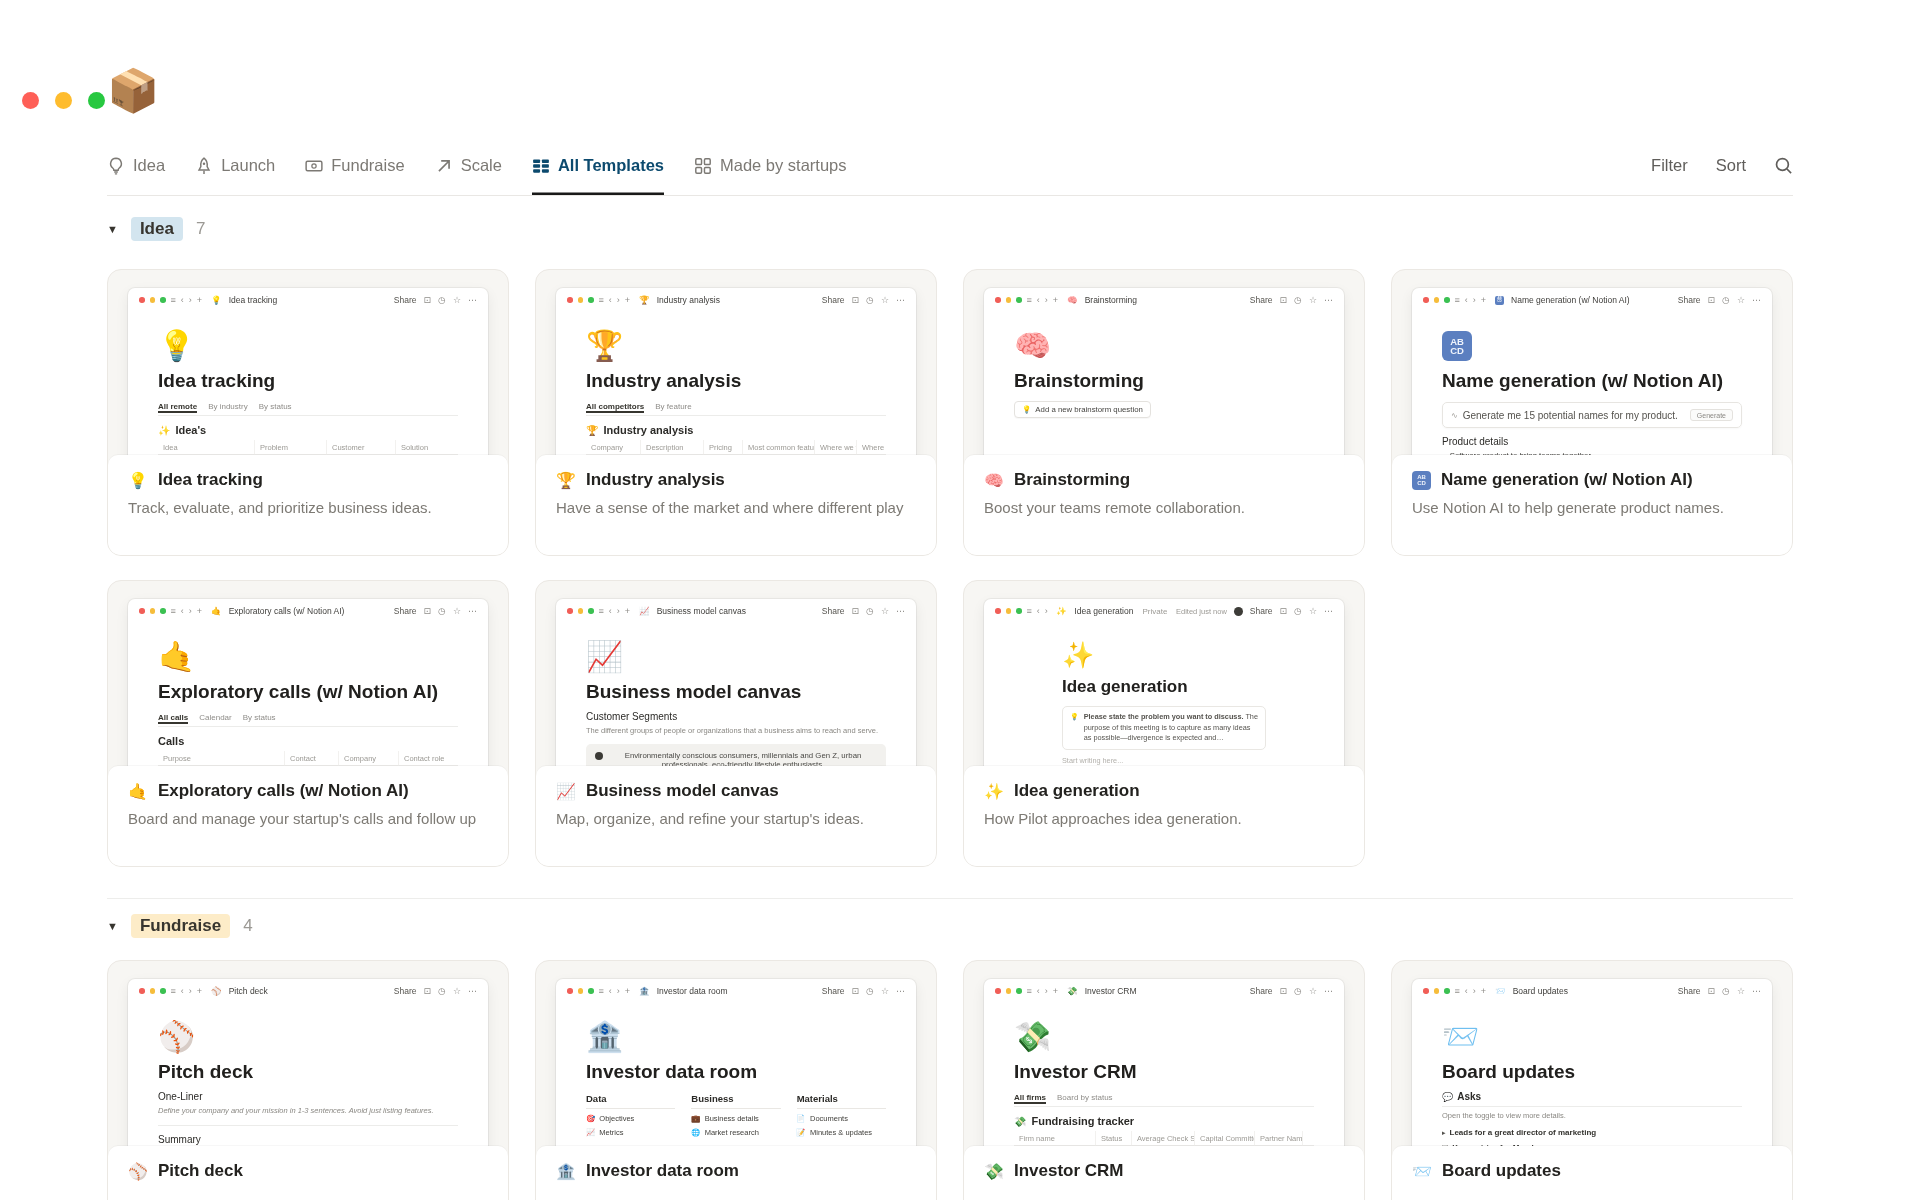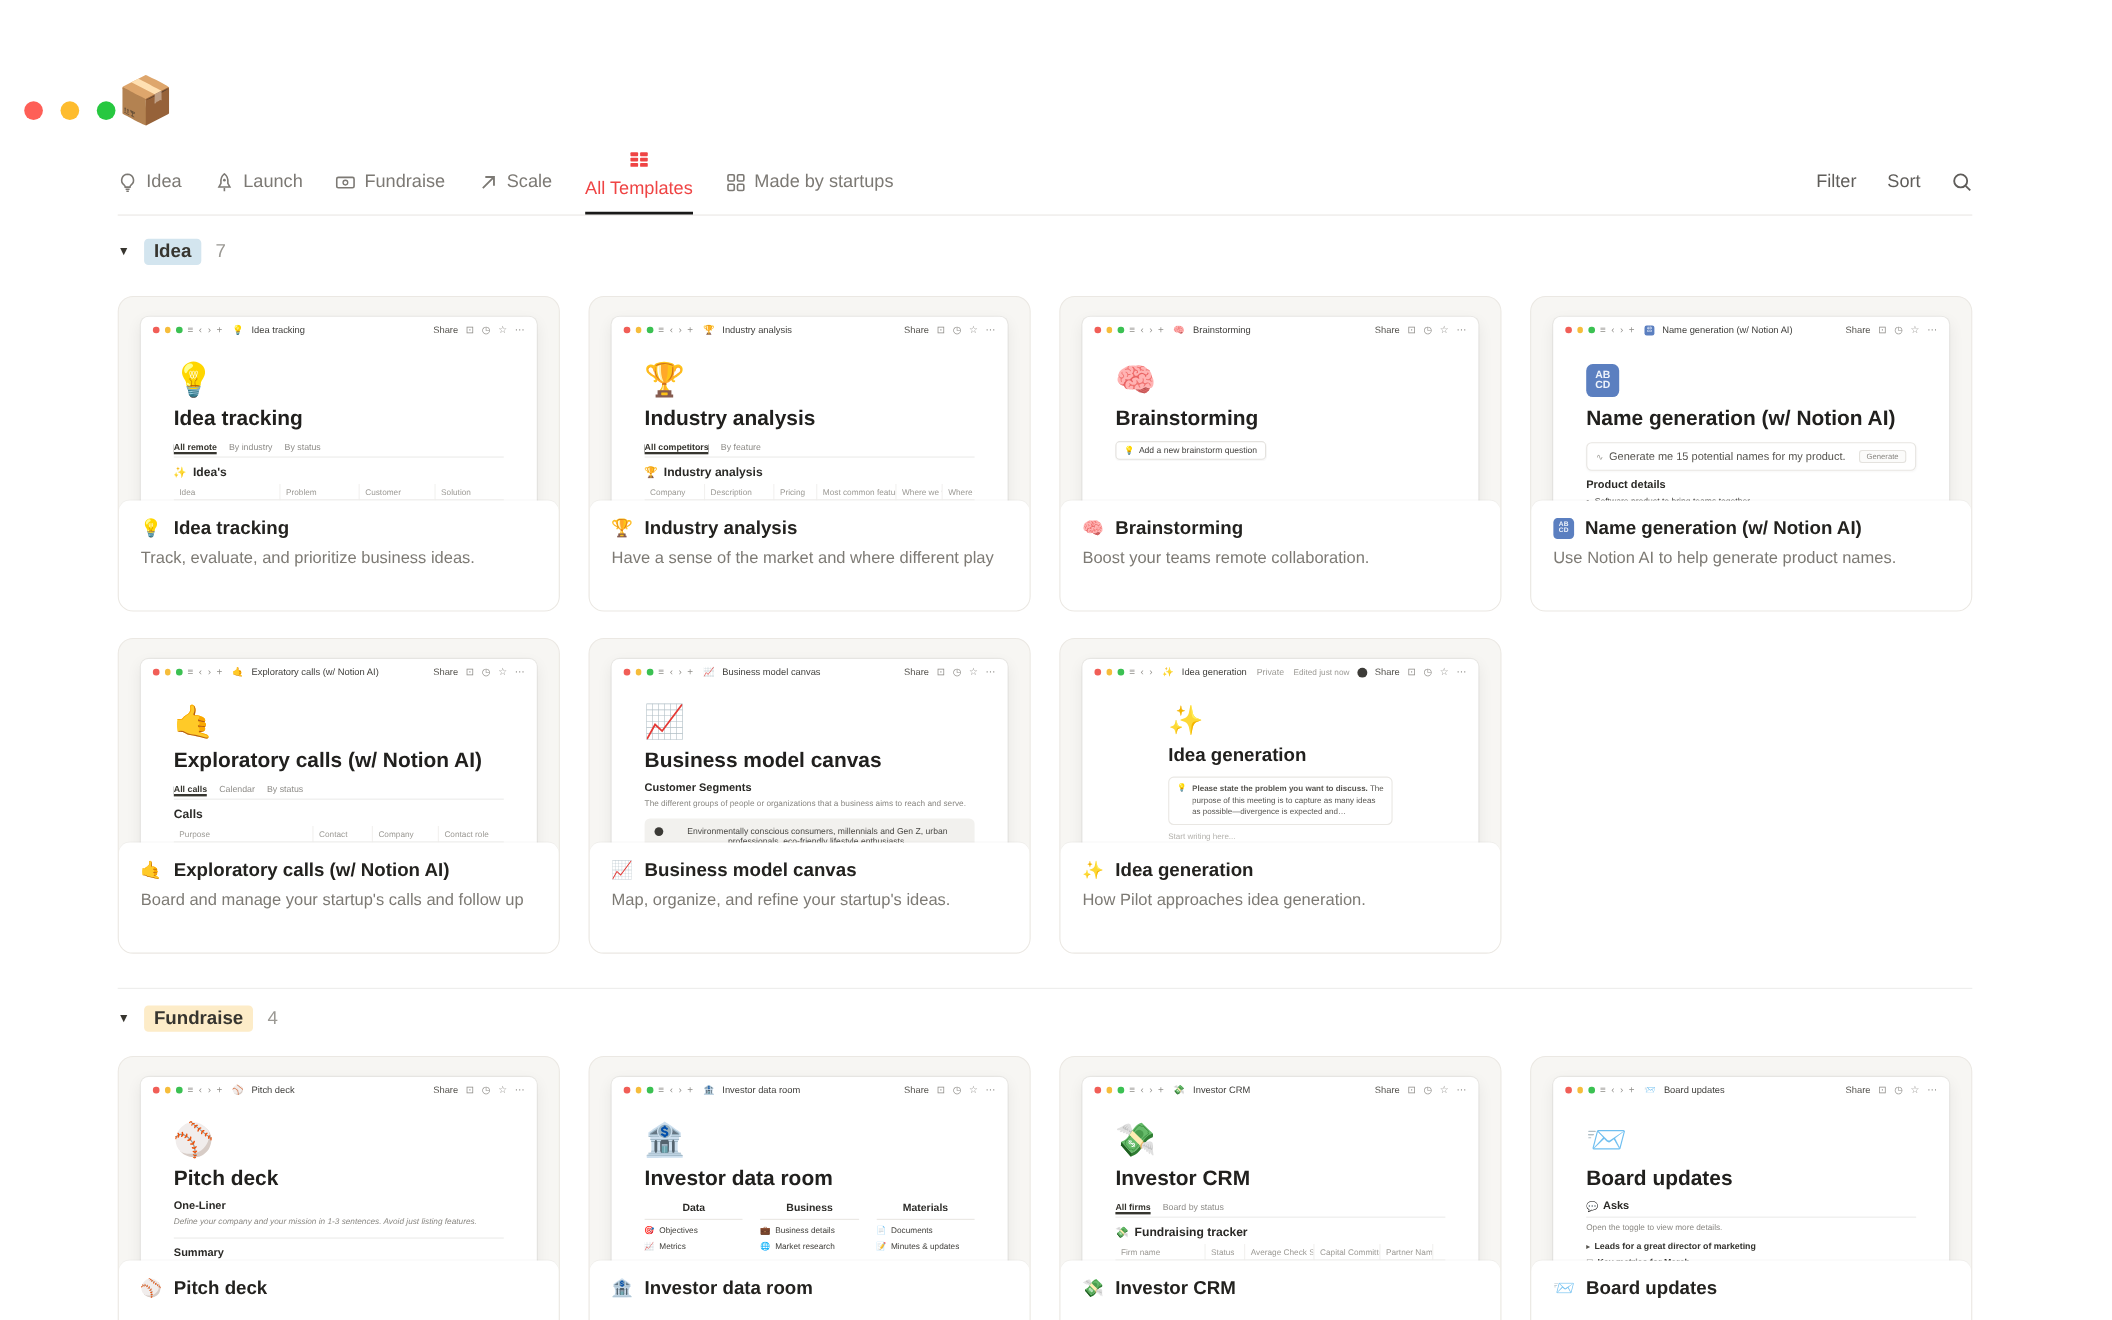--- a/index.html
+++ b/index.html
@@ -16,21 +16,21 @@
   .content { margin:0 127px 0 107px; }
   .title-row { margin-top:70px; display:flex; align-items:center; gap:15px; }
   .title-emoji { font-size:42px; line-height:1; }
   .page-title { font-size:40px; font-weight:700; letter-spacing:-0.5px; color:#1a1a19; }
 
   
   .tab-bar { margin-top:24px; height:60px; display:flex; align-items:stretch; gap:30px;
     border-bottom:1px solid #e9e7e4; }
   .tab { display:flex; align-items:center; gap:8px; font-size:16.5px; color:#7c7974; cursor:pointer; }
   .tab svg { width:18px; height:18px; display:block; }
-  .tab.active { color:#ef4444; font-weight:400; box-shadow: inset 0 -2.5px 0 #191918; flex-direction: column; }
+  .tab.active { color:#0c4a6e; font-weight:700; box-shadow: inset 0 -2.5px 0 #191918; }
   .tab-right { margin-left:auto; display:flex; align-items:center; gap:28px; color:#5f5d5a; font-size:16.5px; }
   .tab-right svg { width:19px; height:19px; display:block; }
 
   
   .section-head { margin-top:19px; display:flex; align-items:center; gap:13px; height:28px; }
   .tri { font-size:11px; color:#37352f; cursor:pointer; }
   .badge { font-size:17px; font-weight:600; color:#37352f; padding:2px 9px; border-radius:4px; }
   .badge-idea { background:#d3e5ef; }
   .badge-fundraise { background:#fdecc8; }
   .count { font-size:17px; color:#9b9994; }
@@ -66,21 +66,21 @@
   .mbody.narrow { padding:0 78px; }
   .memoji { margin-top:19px; font-size:30px; line-height:1; }
   .memoji.sp { font-size:26px; }
   .mh1 { margin-top:9px; font-size:19px; font-weight:700; color:#21201e; white-space:nowrap; }
   .vtabs { margin-top:10px; display:flex; gap:11px; font-size:8px; color:#8f8d89;
     border-bottom:1px solid #ececea; padding-bottom:4px; }
   .vt { white-space:nowrap; }
   .vt.active { color:#36352f; font-weight:700; box-shadow:0 2px 0 #36352f; }
   .msec { margin-top:8px; font-size:11px; font-weight:700; color:#2b2a27; display:flex; gap:5px; align-items:center; }
   .msec .mi { font-size:10px; }
-  .msub { margin-top:8px; font-size:10px; font-weight:700; color:#2b2a27; }
+  .msub { margin-top:8px; font-size:10px; font-weight:400; color:#2b2a27; }
   .mtext { margin-top:4px; font-size:7.5px; color:#8a8883; line-height:1.4; }
   .mtext.italic { font-style:italic; }
   .mhr { margin-top:8px; border-top:1px solid #ececea; }
 
   
   .tbl { margin-top:4px; }
   .thead, .trow { display:flex; }
   .cell { font-size:7.5px; padding:2.5px 5px; overflow:hidden; }
   .thead .cell { color:#9c9a95; border-bottom:1px solid #eeedeb; white-space:nowrap; }
   .trow .cell { color:#3f3e3a; border-bottom:1px solid #f2f1ef; line-height:1.35; }
@@ -108,21 +108,21 @@
   .mplace { margin-top:6px; font-size:7.3px; color:#b3b1ac; }
   .aibox { margin-top:10px; border:1px solid #e7e5e1; border-radius:5px; padding:6px 8px;
     display:flex; align-items:center; gap:5px; box-shadow:0 1px 2px rgba(0,0,0,.03); }
   .aisq { font-size:8px; color:#9c9a95; }
   .aitext { font-size:10px; color:#55534e; flex:1; white-space:nowrap; overflow:hidden; }
   .genbtn { font-size:7px; color:#8a8883; border:1px solid #e4e2de; border-radius:3px;
     padding:1.5px 6px; background:#fbfbfa; }
   .mbullet { margin-top:4px; display:flex; gap:5px; font-size:7.8px; color:#3f3e3a; }
   .cols3 { margin-top:10px; display:flex; gap:16px; }
   .col { flex:1; }
-  .colh { font-size:9.5px; font-weight:700; color:#2b2a27; border-bottom:1px solid #e9e7e3; padding-bottom:4px;text-align:center; }
+  .colh { font-size:9.5px; font-weight:700; color:#2b2a27; border-bottom:1px solid #e9e7e3; padding-bottom:4px; }
   .mlink { margin-top:5px; display:flex; gap:4px; align-items:center; font-size:7.5px; color:#403f3b; }
   .mlink .mi { font-size:7.5px; }
   .msubrow { margin-top:8px; display:flex; gap:4px; align-items:center; font-size:10px; font-weight:700;
     color:#2b2a27; border-bottom:1px solid #ececea; padding-bottom:4px; }
   .msubrow .mi { font-size:9px; color:#9c9a95; }
   .mtoggle { margin-top:6px; display:flex; gap:4px; font-size:8px; font-weight:700; color:#34332f; }
   .mtoggle .tg { color:#55534e; font-size:7px; margin-top:1px; }
 
   
   .abcd { display:inline-flex; flex-direction:column; align-items:center; justify-content:center;

